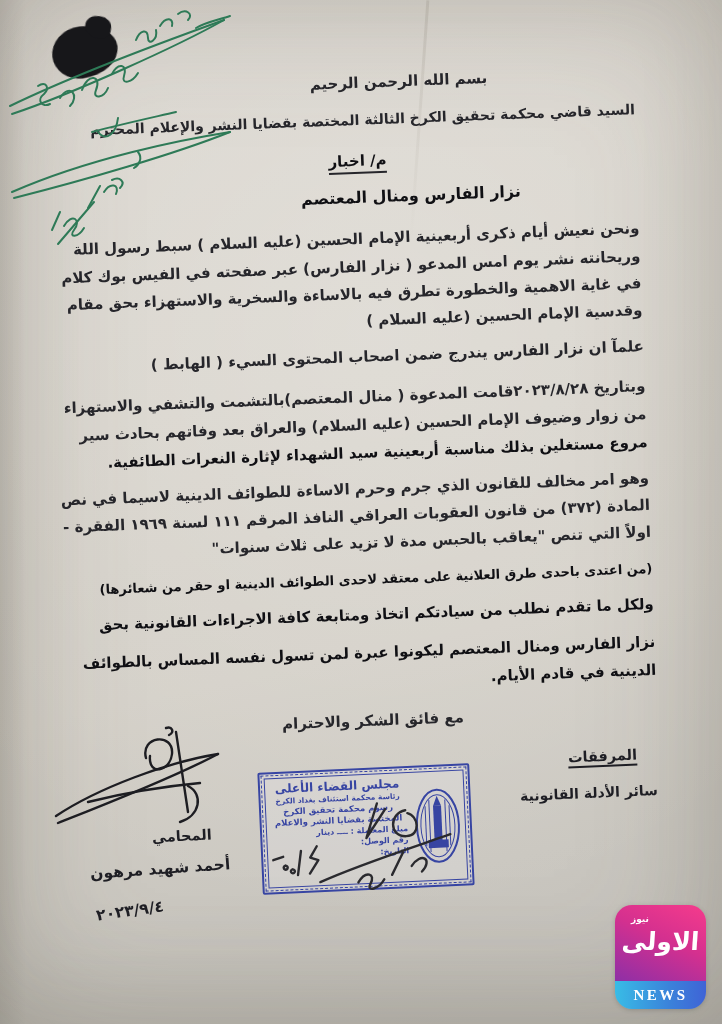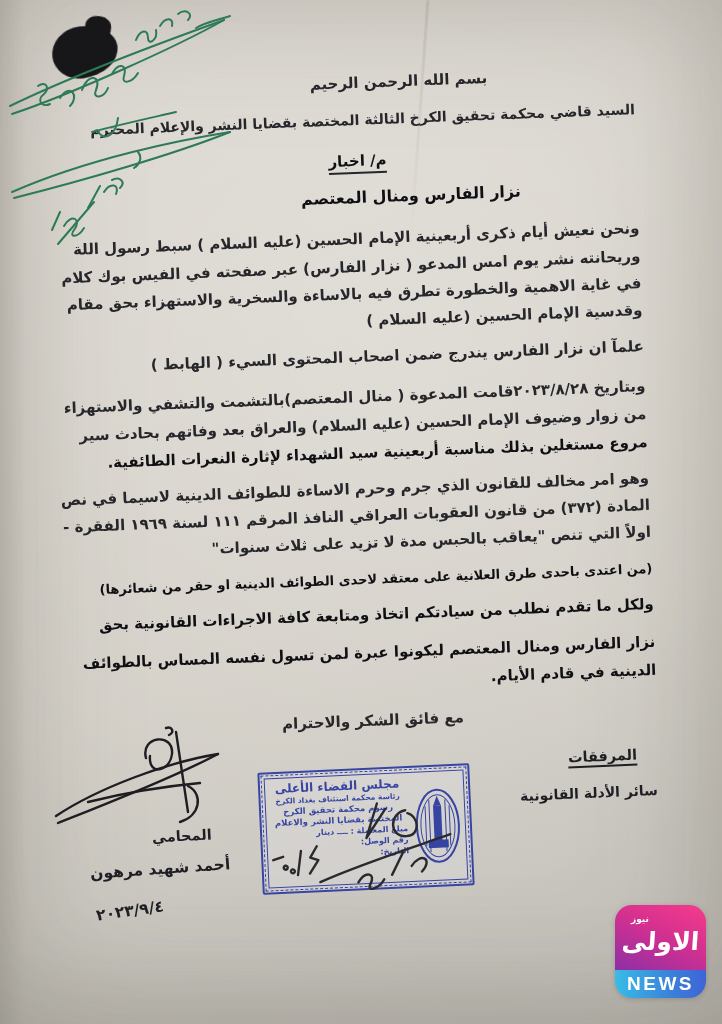--- a/index.html
+++ b/index.html
@@ -40,32 +40,32 @@
   .stamp .inner{position:absolute;inset:8px;display:flex;flex-direction:row-reverse;direction:rtl;}
   .stamp .txt{flex:1 1 auto;padding:2px 4px 0 2px;text-align:center;}
   .stamp .t1{font-size:12px;font-weight:bold;letter-spacing:1px;}
   .stamp .t2{font-size:7.5px;font-weight:bold;margin-top:1px;}
   .stamp .t3{font-size:8.5px;font-weight:bold;margin-top:1px;}
   .stamp .fld{font-size:8px;font-weight:bold;text-align:right;margin-top:2px;}
   .stamp .emb{flex:0 0 52px;display:flex;align-items:center;justify-content:center;}
   .stamp svg.hand{position:absolute;inset:0;overflow:visible;}
 
   
-  .logo{position:absolute;left:615px;top:905px;width:91px;height:93px;border-radius:17px;
+  .logo{position:absolute;left:615px;top:905px;width:91px;height:104px;border-radius:17px;
         overflow:hidden;box-shadow:0 1px 4px rgba(60,55,45,.25);}
   .logo .top{position:absolute;inset:0 0 28px 0;
         background:linear-gradient(205deg,#f23a8c 5%,#d4308f 45%,#8e2fa6 100%);}
   .logo .band{position:absolute;left:0;right:0;bottom:0;height:28px;
         background:linear-gradient(90deg,#38bce6 0%,#3b82da 60%,#3f63d6 100%);
         display:flex;align-items:center;justify-content:center;}
   .logo .ar{position:absolute;top:22px;left:0;right:0;text-align:center;color:#fff;
         font-size:25px;font-weight:bold;transform:skewX(-4deg);}
   .logo .arsm{position:absolute;top:9px;left:16px;color:#fff;font-size:9px;font-weight:bold;}
-  .logo .en{color:#fff;font-size:19px;font-weight:bold;letter-spacing:2.5px;
-        font-family:Liberation Sans, sans-serif;}
+  .logo .en{color:#fff;font-size:15px;font-weight:bold;letter-spacing:2.5px;
+        font-family:Liberation Serif, serif;}
 
   .blob{position:absolute;left:52px;top:26px;width:66px;height:52px;background:#17171a;
         border-radius:46% 54% 58% 42% / 52% 46% 54% 48%;transform:rotate(-7deg);
         filter:blur(.4px);}
   .blob::after{content:"";position:absolute;left:36px;top:-8px;width:26px;height:22px;
         background:#17171a;border-radius:50% 50% 40% 60%;transform:rotate(14deg);}
 
   svg.ink{position:absolute;overflow:visible;pointer-events:none;}
   .g{stroke:#2e7a57;fill:none;stroke-width:2;stroke-linecap:round;stroke-linejoin:round;}
   .k{stroke:#1d1d22;fill:none;stroke-width:2.4;stroke-linecap:round;stroke-linejoin:round;}

